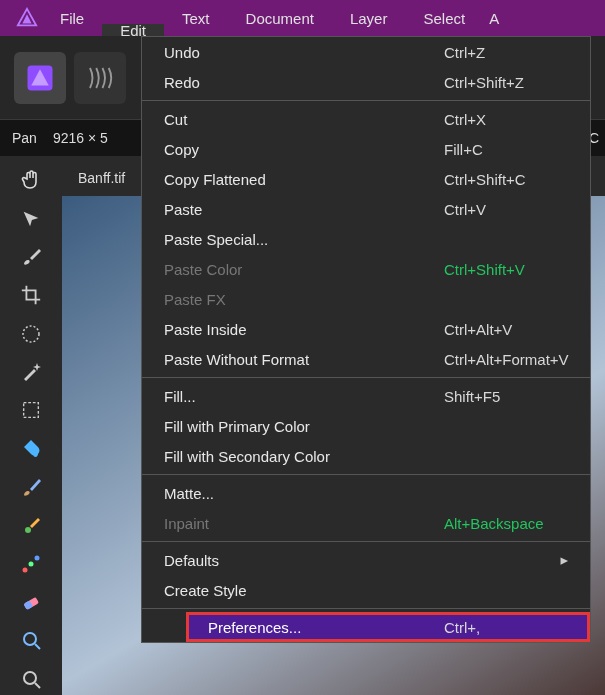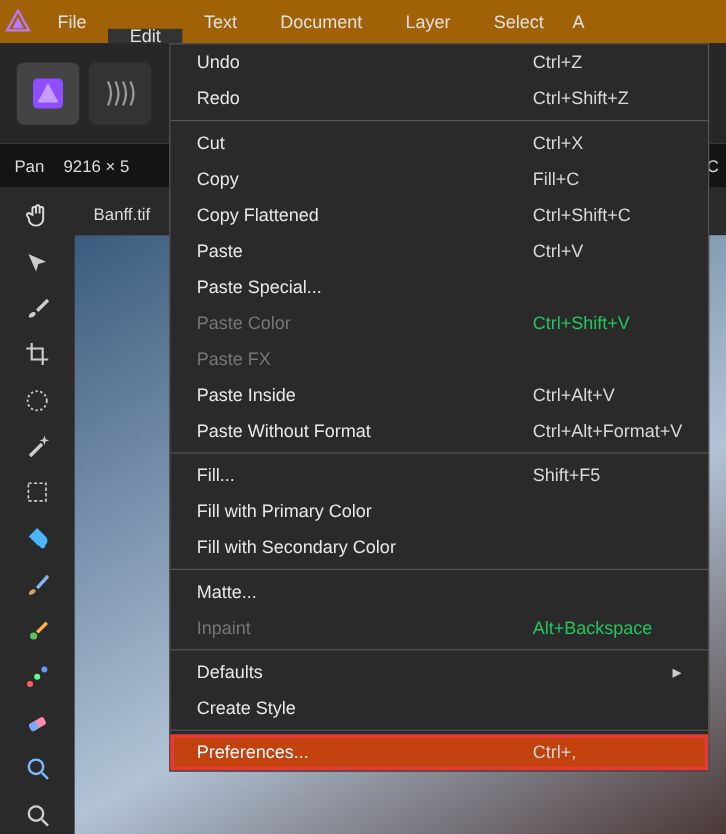--- a/index.html
+++ b/index.html
@@ -10,22 +10,23 @@
     color: #e8e8e8;
     overflow: hidden;
     width: 605px;
     height: 695px;
     position: relative;
   }
   
   .menubar {
     display: flex;
     height: 36px;
-    background: #a16207;
+    background: #701a75;
     align-items: stretch;
+    padding-left: 12px;
   }
   .app-icon {
     width: 30px; height: 36px;
     display: flex; align-items: center; justify-content: center;
   }
   .menu-item {
     padding: 0 18px;
     display: flex; align-items: center;
     color: #e0e0e0;
     cursor: pointer;
@@ -117,23 +118,24 @@
     padding-left: 22px;
     padding-right: 16px;
     font-size: 15px;
     cursor: pointer;
   }
   .drow .lbl { flex: 1; }
   .drow .shc { color: #d8d8d8; min-width: 130px; }
   .drow.disabled { color: #777; }
   .drow.disabled .shc { color: #22c55e; }
   .drow.highlight {
-    background: #c2410c;
+    background: #4c1d95;
     color: #fff;
     box-shadow: inset 0 0 0 3px #e53935;
+    margin-left: 44px;
   }
   .dsep {
     height: 1px;
     background: #555;
     margin: 3px 0;
   }
   .arrow { float: right; color: #ccc; padding-right: 6px;}
 </style>
 </head>
 <body>

